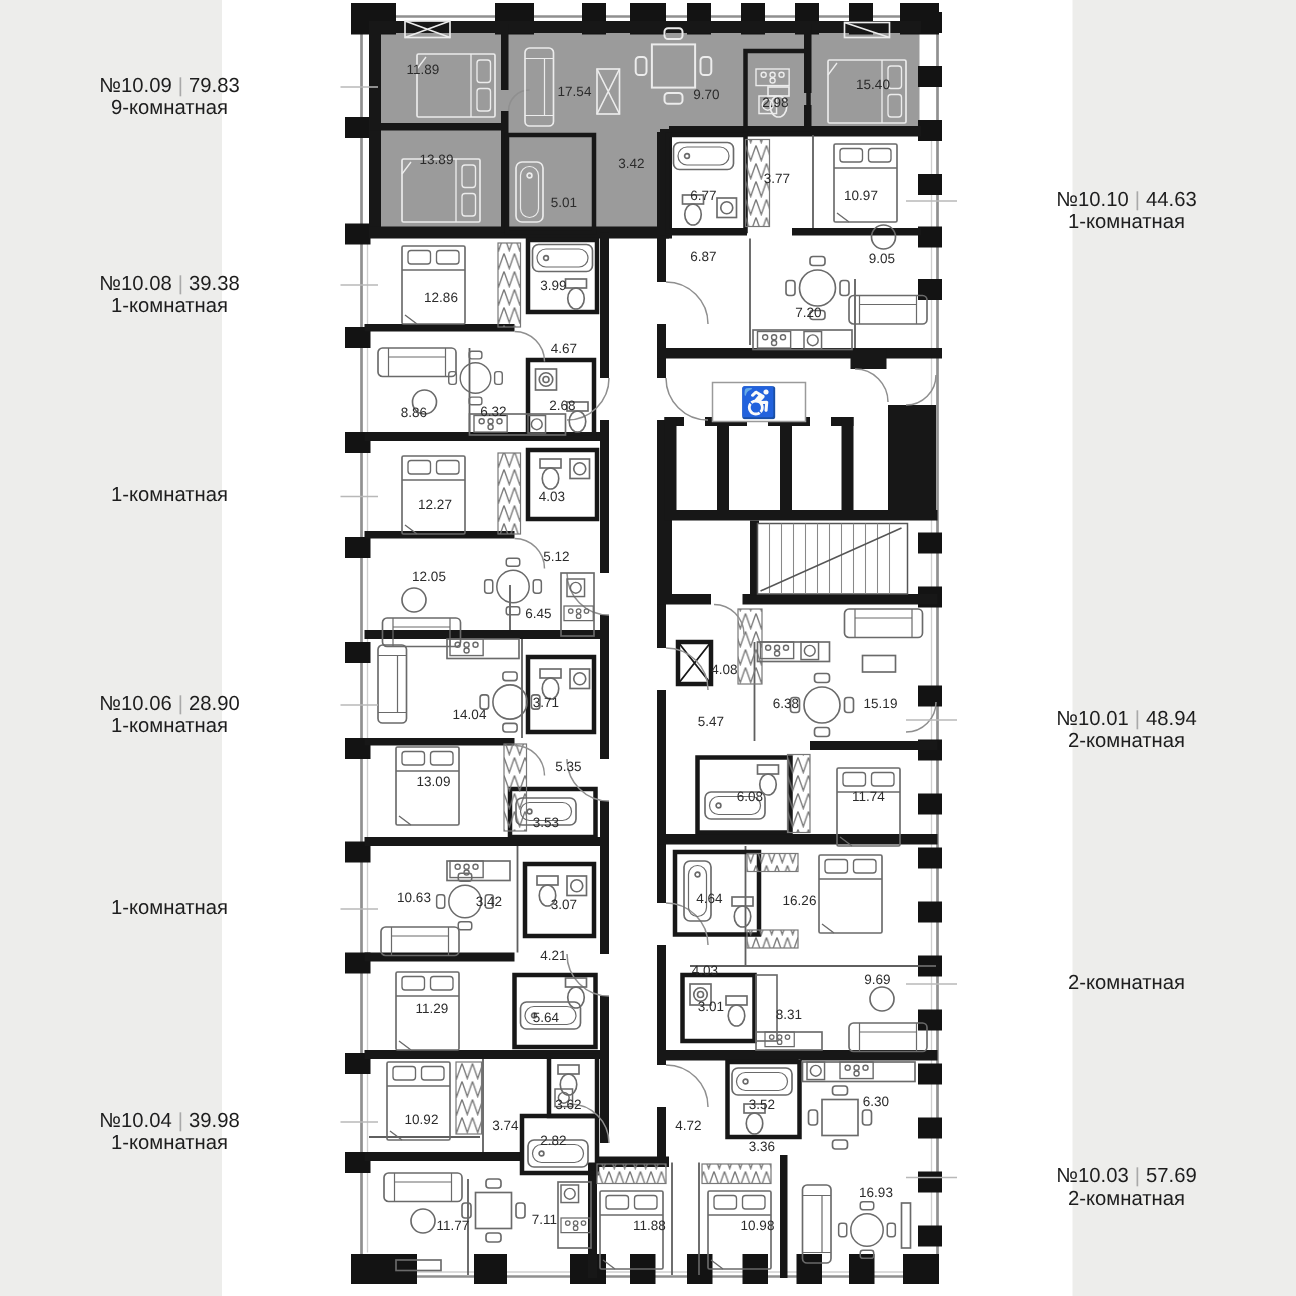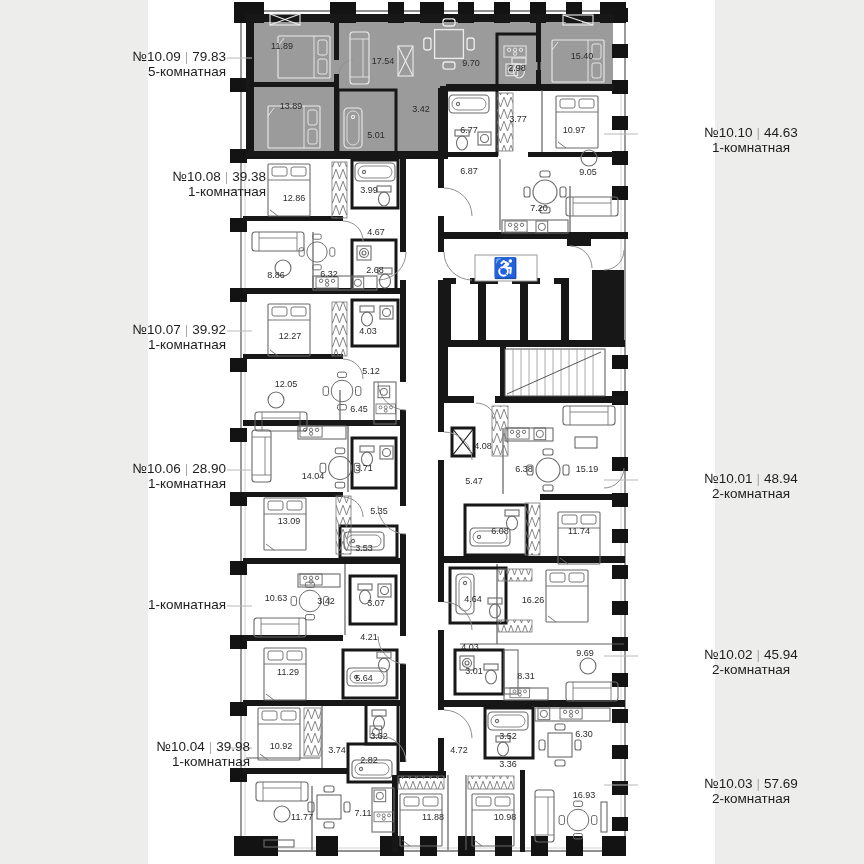--- a/index.html
+++ b/index.html
@@ -5,21 +5,21 @@
   html,body{margin:0;padding:0;}
   body{
     width:864px;height:864px;position:relative;overflow:hidden;
     background:#ededeb;
     font-family:"Liberation Sans", sans-serif;
   }
   #canvas{position:absolute;left:148px;top:0;width:567px;height:864px;background:#ffffff;}
   #plan-svg{position:absolute;left:0;top:0;}
   .room-num{font:9px "Liberation Sans",sans-serif;fill:#2b2b2b;text-anchor:middle;}
   .apt-label{position:absolute;font-size:13.5px;line-height:15px;color:#1d1d1d;white-space:nowrap;}
-  .apt-label.left{left:0;width:226px;text-align:right;}
+  .apt-label.left{left:0;width:226px;text-align:center;}
   .apt-label.right{left:641px;width:220px;text-align:center;}
   .apt-label .sep{color:#a9a9a9;margin:0 4px;}
   .walls rect{fill:#171717;}
   .pillars rect{fill:#131313;}
   .bathbox{fill:none;stroke:#171717;stroke-width:3;}
   .thin{stroke:#5f5f5f;stroke-width:1.2;fill:none;}
   .arc{stroke:#8f8f8f;stroke-width:1;fill:none;}
   .facade{stroke:#909090;stroke-width:1.8;fill:none;}
   .facade2{stroke:#cfcfcf;stroke-width:0.9;fill:none;}
   .furn{color:#6a6a6a;}
@@ -491,50 +491,48 @@
     <rect x="444" y="92" width="180" height="142" fill="transparent"></rect>
     <rect x="444" y="404" width="180" height="154" fill="transparent"></rect>
     <rect x="444" y="565" width="180" height="135" fill="transparent"></rect>
     <rect x="398" y="708" width="226" height="145" fill="transparent"></rect>
   </g>
 </svg>
 
 <div id="labels-layer">
     <div class="apt-label left" style="top: 49px;">
       <div class="l1"><span class="num">№10.09</span><span class="sep">|</span><span class="area">79.83</span></div>
-      <div class="l2">5-комнатная</div>
-    </div>
-    <div class="apt-label left" style="top: 169px; padding-left: 40px;">
+      <div class="l2">9-комнатная</div>
+    </div>
+    <div class="apt-label left" style="top: 181px;">
       <div class="l1"><span class="num">№10.08</span><span class="sep">|</span><span class="area">39.38</span></div>
       <div class="l2">1-комнатная</div>
     </div>
     <div class="apt-label left" style="top: 322px;">
-      <div class="l1"><span class="num">№10.07</span><span class="sep">|</span><span class="area">39.92</span></div>
       <div class="l2">1-комнатная</div>
     </div>
     <div class="apt-label left" style="top: 461px;">
       <div class="l1"><span class="num">№10.06</span><span class="sep">|</span><span class="area">28.90</span></div>
       <div class="l2">1-комнатная</div>
     </div>
     <div class="apt-label left" style="top: 597px;">
       <div class="l2">1-комнатная</div>
     </div>
-    <div class="apt-label left" style="top: 739px; padding-left: 24px;">
+    <div class="apt-label left" style="top: 739px;">
       <div class="l1"><span class="num">№10.04</span><span class="sep">|</span><span class="area">39.98</span></div>
       <div class="l2">1-комнатная</div>
     </div>
     <div class="apt-label right" style="top: 125px;">
       <div class="l1"><span class="num">№10.10</span><span class="sep">|</span><span class="area">44.63</span></div>
       <div class="l2">1-комнатная</div>
     </div>
     <div class="apt-label right" style="top: 471px;">
       <div class="l1"><span class="num">№10.01</span><span class="sep">|</span><span class="area">48.94</span></div>
       <div class="l2">2-комнатная</div>
     </div>
     <div class="apt-label right" style="top: 647px;">
-      <div class="l1"><span class="num">№10.02</span><span class="sep">|</span><span class="area">45.94</span></div>
       <div class="l2">2-комнатная</div>
     </div>
     <div class="apt-label right" style="top: 776px;">
       <div class="l1"><span class="num">№10.03</span><span class="sep">|</span><span class="area">57.69</span></div>
       <div class="l2">2-комнатная</div>
     </div>
   </div>
 
 </body></html>

